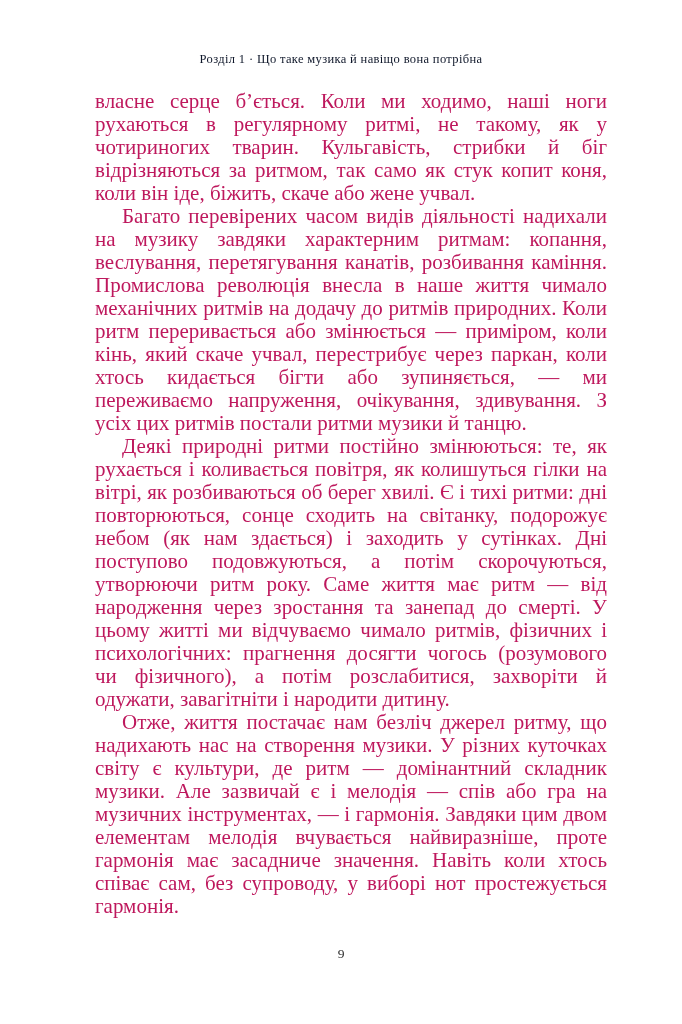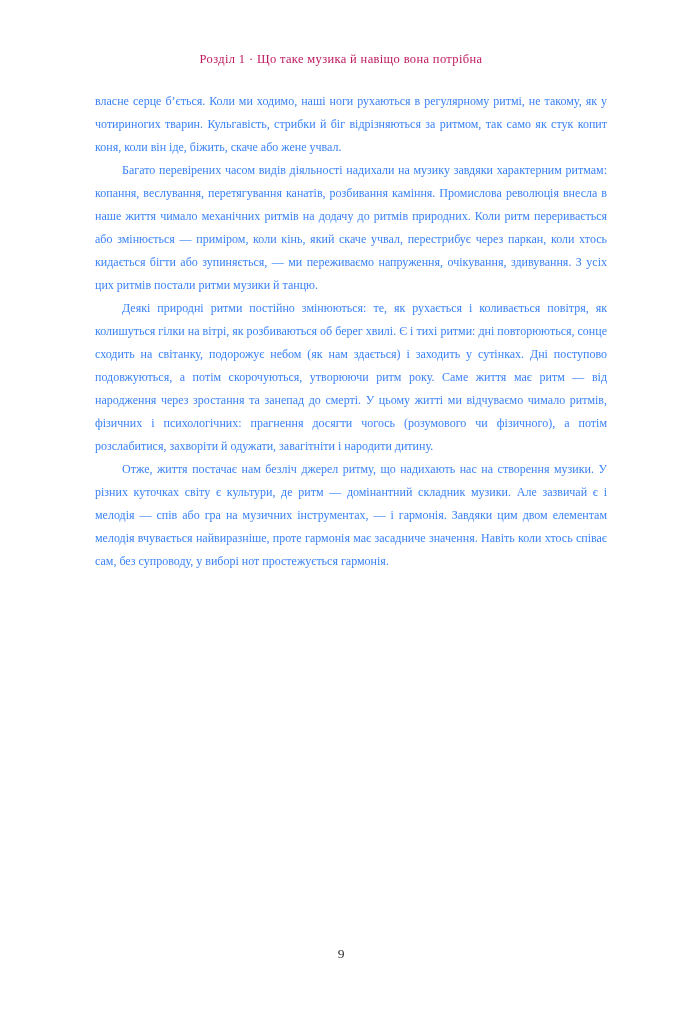--- a/index.html
+++ b/index.html
@@ -17,30 +17,30 @@
       font-family: "Liberation Serif", "DejaVu Serif", serif;
     }
     .running-head {
       position: absolute;
       top: 52px;
       left: 0;
       width: 100%;
       text-align: center;
       font-size: 12.5px;
       letter-spacing: 0.35px;
-      color: #be185d;
+      color: #0f172a;
     }
     .body-text {
       position: absolute;
       top: 90px;
       left: 95px;
       width: 512px;
-      font-size: 12px;
+      font-size: 21px;
       line-height: 23px;
-      color: #3b82f6;
+      color: #be185d;
       text-align: justify;
       hyphens: auto;
       -webkit-hyphens: auto;
     }
     .body-text p {
       margin: 0;
       padding: 0;
       text-indent: 27px;
     }
     .body-text p.no-indent {

